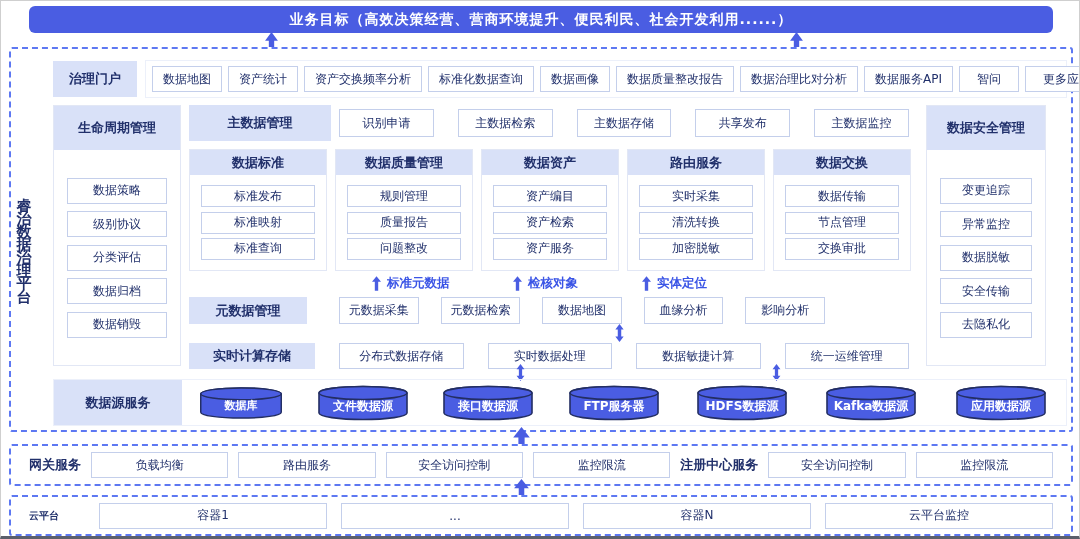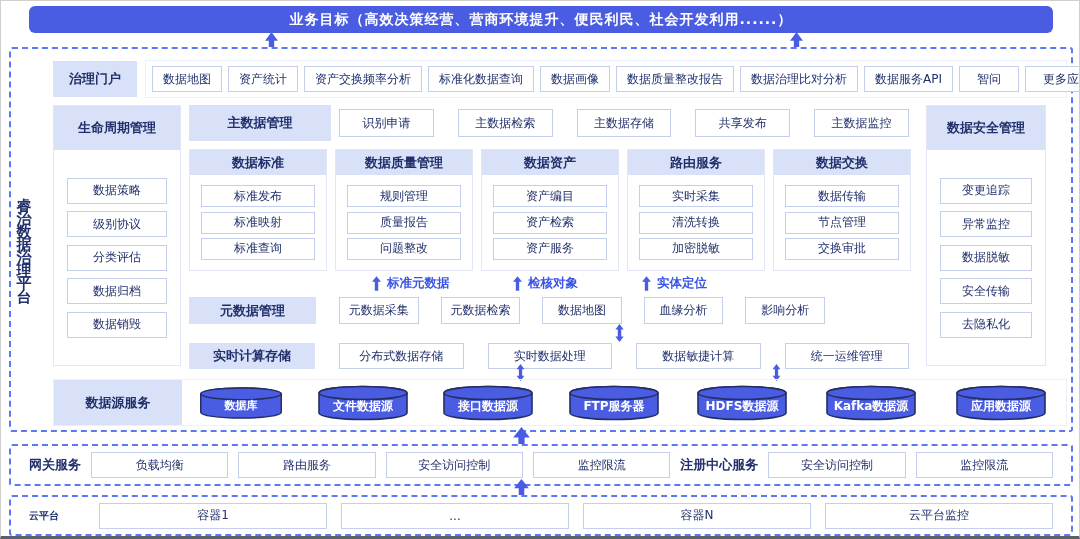--- a/index.html
+++ b/index.html
@@ -58,21 +58,21 @@
   .master-label{left:188px;top:104px;width:142px;height:36px;}
   .row-items{display:flex;align-items:center;}
   .master-items{left:338px;top:108px;width:570px;height:28px;gap:24px;}
   .master-items .item,.meta-items .item,.rt-items .item{flex:1;height:100%;}
   .columns{left:188px;top:148px;width:722px;height:122px;display:flex;gap:8px;}
   .col-panel{flex:1;}
   .col-panel .hdr{height:25px;}
   .col-panel .panel-body{padding:6px 11px;}
   .col-panel .panel-body .item{height:22px;}
   .flow{display:flex;align-items:center;gap:6px;color:var(--flow);font-size:12.5px;font-weight:bold;height:17px;}
-  .meta-label{left:188px;top:296px;width:127px;height:27px;}
+  .meta-label{left:188px;top:296px;width:118px;height:27px;}
   .meta-items{left:338px;top:296px;width:486px;height:27px;gap:22px;}
   .rt-label{left:188px;top:342px;width:126px;height:26px;}
   .rt-items{left:338px;top:342px;width:570px;height:26px;gap:24px;}
   .ds-row{
     left:52px;top:378px;width:1014px;height:47px;border:1px solid #ecf0fa;
     display:flex;align-items:stretch;
   }
   .ds-label{width:128px;flex:none;height:100%;}
   .ds-cyls{flex:1;display:flex;align-items:center;justify-content:space-between;padding:0 16px;}
   .cyl-text{fill:#ffffff;font-size:12px;font-weight:bold;font-family:"DejaVu Sans",sans-serif;}

